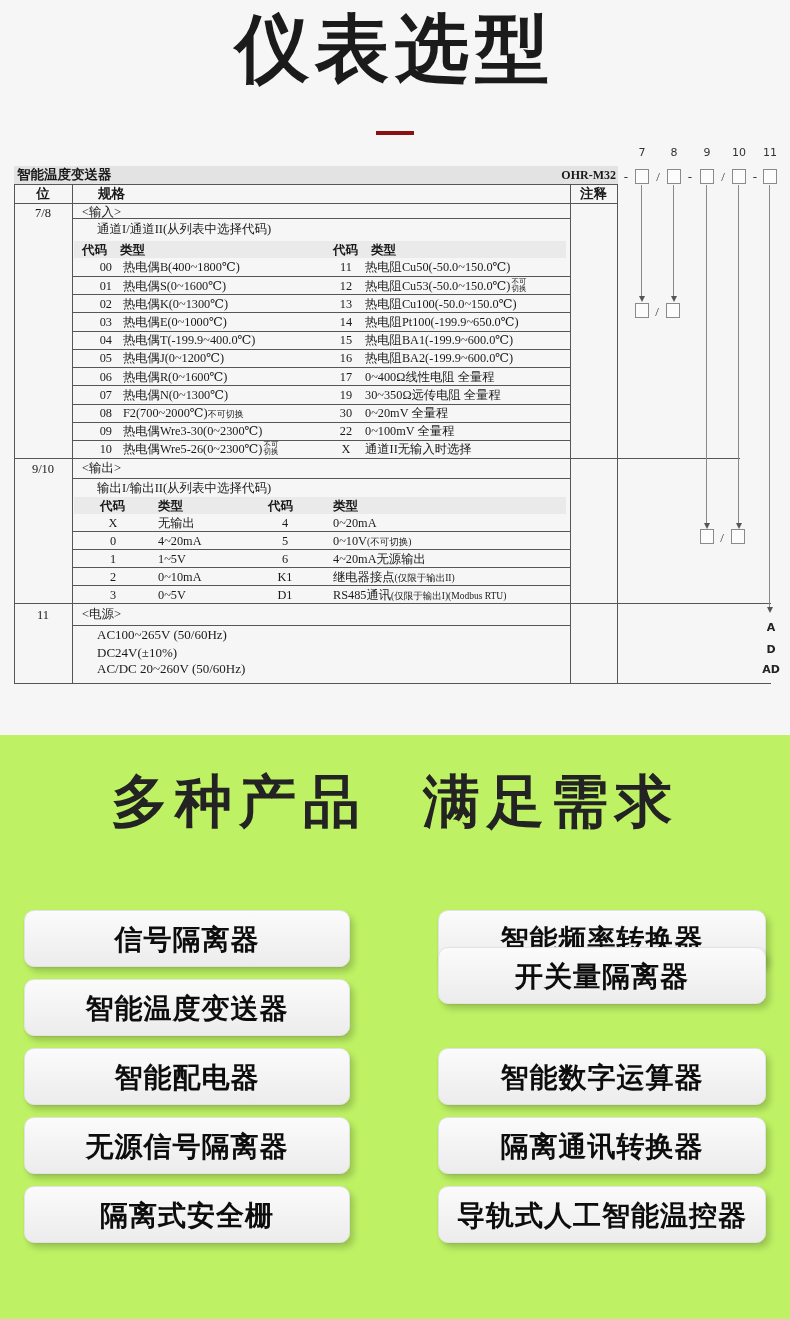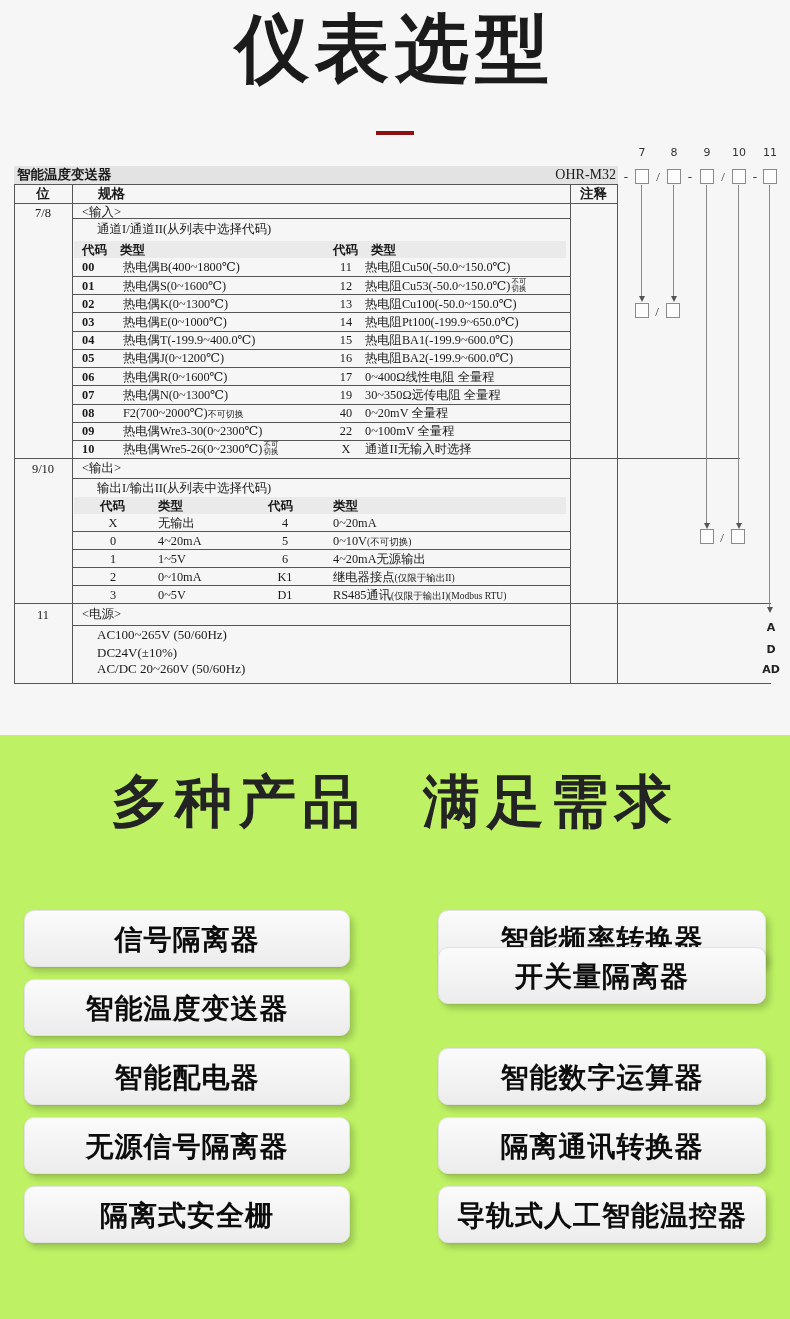--- a/index.html
+++ b/index.html
@@ -17,30 +17,30 @@
     position:absolute; left:0; top:0; width:790px; height:94px; line-height:98px;
     text-align:center; font-size:74px; font-weight:900; letter-spacing:6px; color:#1b1b1b;
   }
   .dash { position:absolute; left:376px; top:131px; width:38px; height:4px; background:#8a1012; }
 
   
   .spec, .diagram, .bottom { position:absolute; left:0; top:0; width:790px; height:1319px; }
   .spec { font-family:"Liberation Serif","DejaVu Serif",serif; font-size:12.5px; color:#1a1a1a; }
   .tbar { position:absolute; left:14px; top:166px; width:604px; height:18px; background:#e3e3e3; line-height:18px; }
   .tbar .pname { position:absolute; left:3px; top:0; font-weight:bold; font-size:13.5px; }
-  .tbar .model { position:absolute; right:2px; top:0; font-weight:normal; font-size:14px; }
+  .tbar .model { position:absolute; right:2px; top:0; font-weight:bold; font-size:12px; }
   .obox { position:absolute; left:14px; top:184px; width:604px; height:500px; border:1px solid #565656; }
   .vl, .hl { position:absolute; background:#565656; }
   .vl { width:1px; } .hl { height:1px; }
   .gbar { position:absolute; left:74px; width:492px; height:17px; background:#eaeaea; }
   .lab { position:absolute; height:18px; line-height:18px; white-space:nowrap; }
   .bold { font-weight:bold; }
   .ctr { text-align:center; }
   .irow, .orow { position:absolute; left:72px; width:498px; height:18px; line-height:18px; font-size:12.3px; white-space:nowrap; }
-  .irow .c1 { position:absolute; left:10px;  width:30px; text-align:left;font-weight:bold; }
+  .irow .c1 { position:absolute; left:10px;  width:30px; text-align:right; }
   .irow .t1 { position:absolute; left:51px; }
   .irow .c2 { position:absolute; left:258px; width:32px; text-align:center; }
   .irow .t2 { position:absolute; left:293px; }
   .orow .c1 { position:absolute; left:24px;  width:34px; text-align:center; }
   .orow .t1 { position:absolute; left:86px; }
   .orow .c2 { position:absolute; left:196px; width:34px; text-align:center; }
   .orow .t2 { position:absolute; left:261px; }
   .nstk { display:inline-block; width:15px; font-size:7.5px; line-height:7px; vertical-align:-1px; margin-left:1px; word-break:break-all; white-space:normal; }
   .nin  { font-size:9px; }
   .osm  { font-size:9.5px; }
@@ -169,21 +169,21 @@
     </div>
     <div class="irow" style="top:386px">
       <span class="c1">07</span>
       <span class="t1">热电偶N(0~1300℃)</span>
       <span class="c2">19</span>
       <span class="t2">30~350Ω远传电阻 全量程</span>
     </div>
     <div class="irow" style="top:404px">
       <span class="c1">08</span>
       <span class="t1"><span>F2(700~2000℃)</span><span class="nin">不可切换</span></span>
-      <span class="c2">40</span>
+      <span class="c2">30</span>
       <span class="t2">0~20mV 全量程</span>
     </div>
     <div class="irow" style="top:422px">
       <span class="c1">09</span>
       <span class="t1">热电偶Wre3-30(0~2300℃)</span>
       <span class="c2">22</span>
       <span class="t2">0~100mV 全量程</span>
     </div>
     <div class="irow" style="top:440px">
       <span class="c1">10</span>

